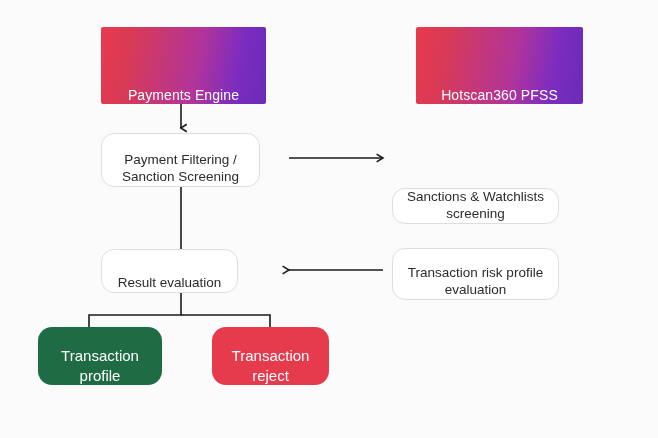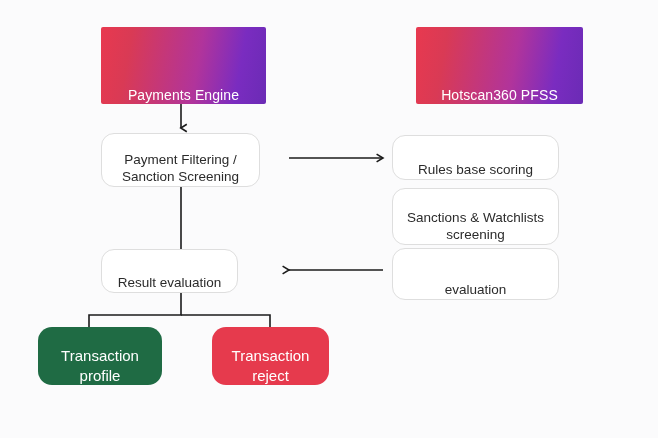--- a/index.html
+++ b/index.html
@@ -110,34 +110,31 @@
     <span class="label">Hotscan360 PFSS</span>
   </div>
 
   <div class="node plain" style="left:101px; top:133px; width:159px; height:54px;">
     <span class="label">
       <span>Payment Filtering /</span><br>
       <span>Sanction Screening</span>
     </span>
   </div>
 
-  <div class="node plain" style="left:392px; top:135px; width:167px; height:45px;">
-    <span class="label">Rules base scoring</span>
-  </div>
 
-  <div class="node plain" style="left:392px; top:188px; width:167px; height:57px;">
+  <div class="node plain" style="left:392px; top:188px; width:167px; height:36px;">
     <span class="label">
       <span>Sanctions &amp; Watchlists</span><br>
       <span>screening</span>
     </span>
   </div>
 
   <div class="node plain" style="left:392px; top:248px; width:167px; height:52px;">
     <span class="label">
-      <br>
+      <span>Transaction risk profile</span><br>
       <span>evaluation</span>
     </span>
   </div>
 
   <div class="node plain" style="left:101px; top:249px; width:137px; height:44px;">
     <span class="label">Result evaluation</span>
   </div>
 
   <div class="node outcome allowed" style="left:38px; top:327px; width:124px; height:58px;">
     <span class="label">

